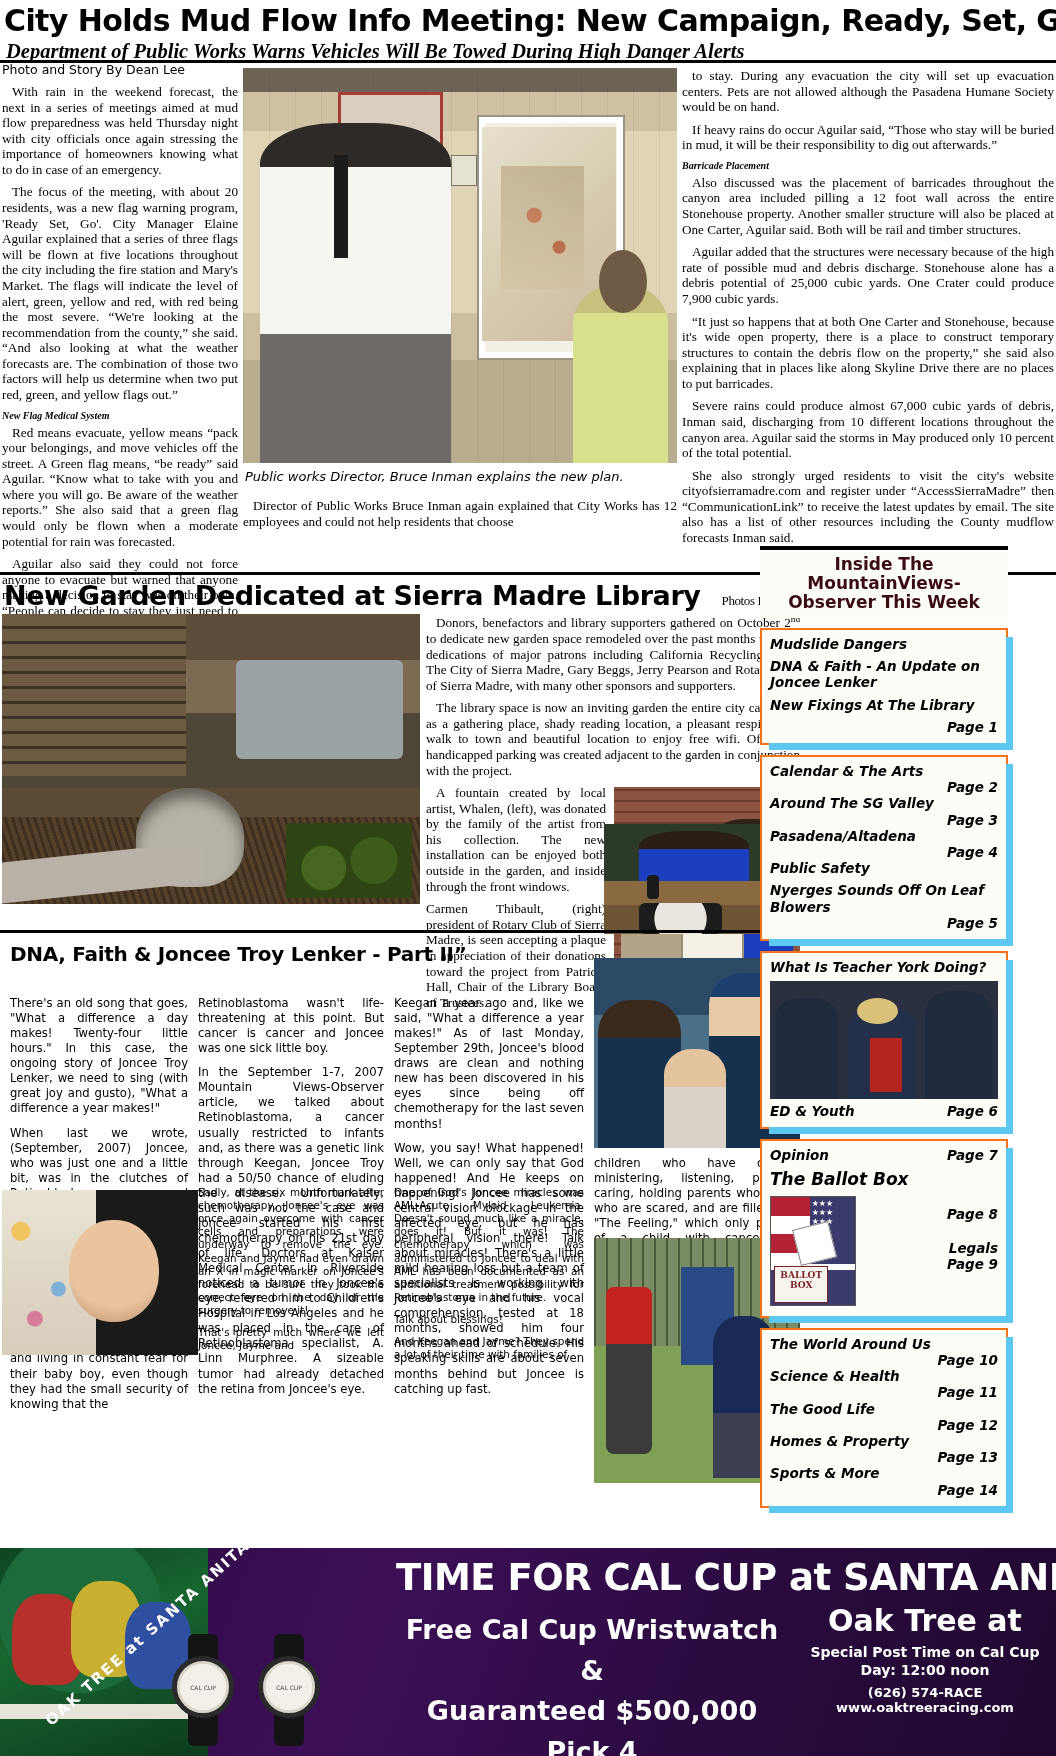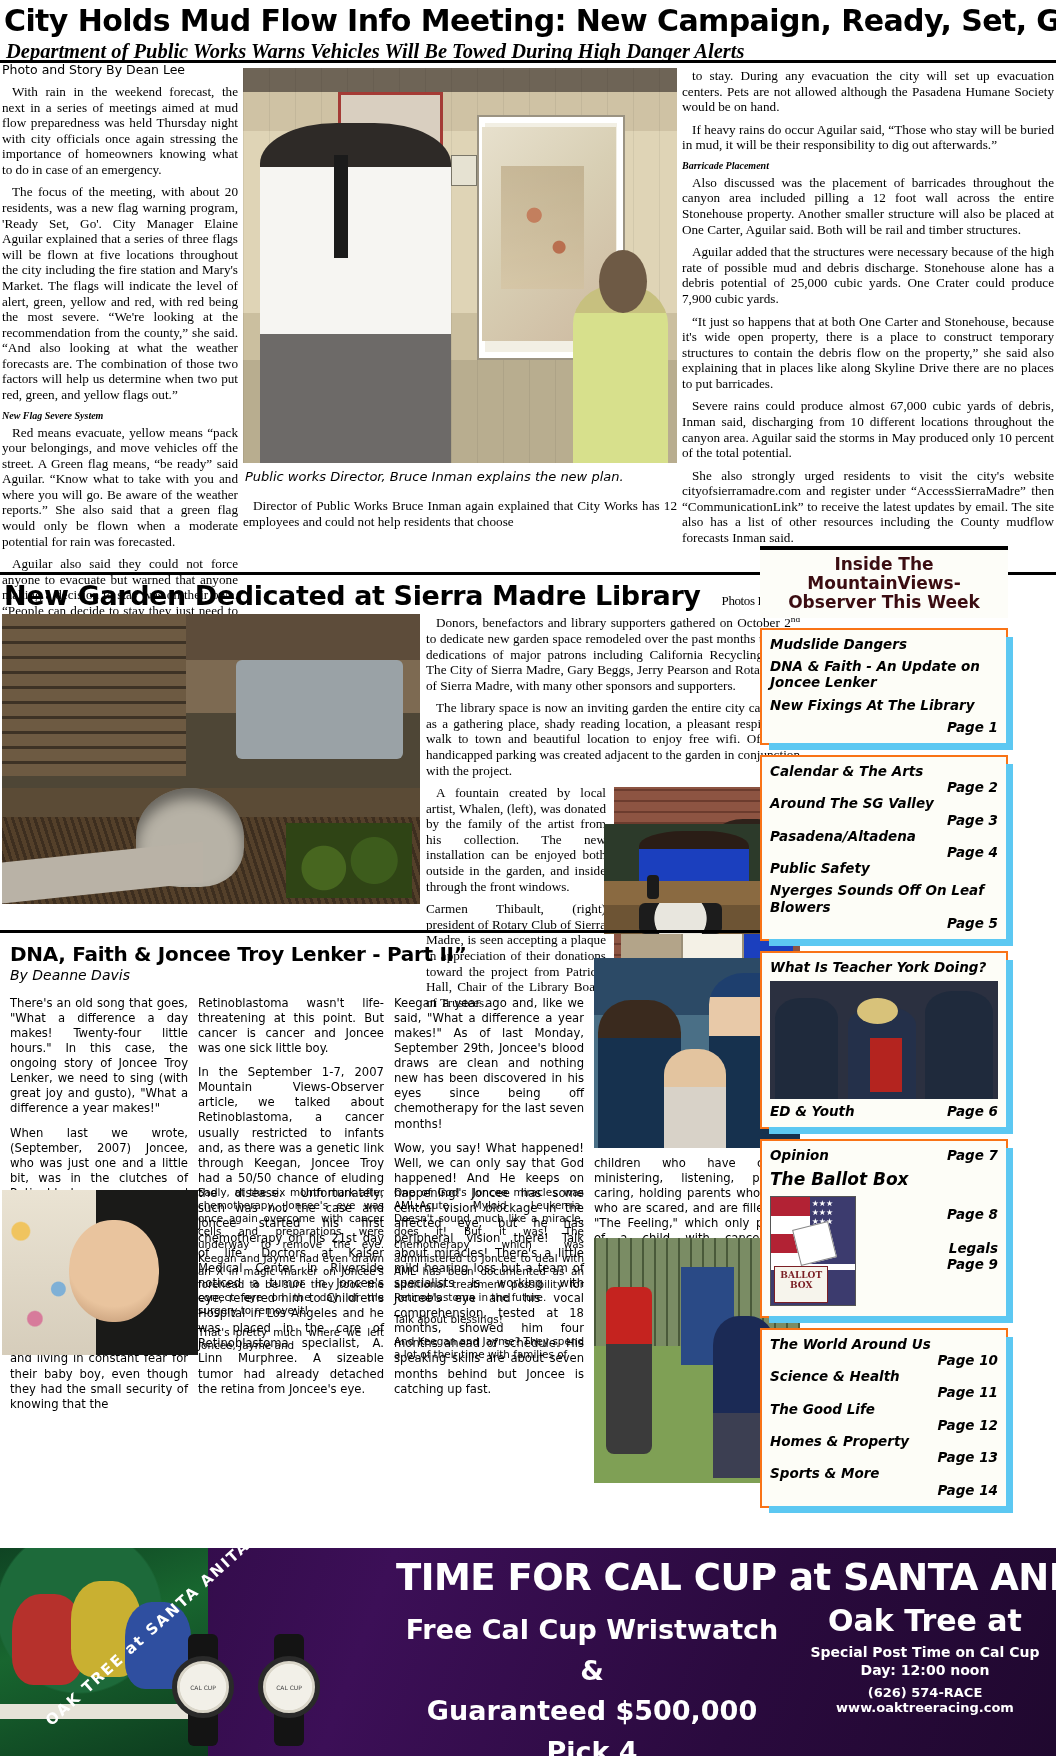--- a/index.html
+++ b/index.html
@@ -423,21 +423,21 @@
   <div class="rule-thick" style="position:absolute;left:0;top:60px;width:1056px;"></div>
 
   <div class="story1">
 
     <div class="s1-left">
       <div class="byline-sans">Photo and Story By Dean Lee</div>
       <div class="body-serif">
         <p>With rain in the weekend forecast, the next in a series of meetings aimed at mud flow preparedness was held Thursday night with city officials once again stressing the importance of homeowners knowing what to do in case of an emergency.</p>
         <p>The focus of the meeting, with about 20 residents, was a new flag warning program, 'Ready Set, Go'. City Manager Elaine Aguilar explained that a series of three flags will be flown at five locations throughout the city including the fire station and Mary's Market. The flags will indicate the level of alert, green, yellow and red, with red being the most severe.    “We're looking at the recommendation from the county,” she said. “And also looking at what the weather forecasts are. The combination of those two factors will help us determine when two put red, green, and yellow flags out.”</p>
       </div>
-      <div class="subhead-it">New Flag Severe System</div>
+      <div class="subhead-it">New Flag Medical System</div>
       <div class="body-serif">
         <p>Red means evacuate, yellow means “pack your belongings, and move vehicles off the street.  A Green flag means, “be ready” said Aguilar. “Know what to take with you and where you will go. Be aware of the weather reports.” She also said that a green flag would only be flown when a moderate potential for rain was forecasted.</p>
         <p>Aguilar also said they could not force anyone to evacuate but warned that anyone making a decision to stay was on their own. “People can decide to stay they just need to be prepared to be self sufficient for seven days and need to be safe,” she said explaining another broader plan, Ready for 7.</p>
       </div>
     </div>
 
     <div class="s1-mid">
       <div class="photo ph-meeting">
         <div class="wall"></div>
         <div class="board2"></div>
@@ -518,21 +518,20 @@
       <div class="desk"></div>
       <div class="mic"></div>
       <div class="seal"></div>
     </div>
   </div>
 
   <div class="rule-thick" style="position:absolute;left:0;top:930px;width:800px;"></div>
 
   <div class="story3">
     <div class="hl3">DNA, Faith &amp; Joncee Troy Lenker  -  Part II”</div>
-    <div class="by3">By Deanne Davis</div>
 
     <div style="position:absolute;left:10px;top:58px;width:178px;" class="body-sans">
       <p>There's an old song that goes, "What a difference a day makes!  Twenty-four little hours."  In this case, the ongoing story of Joncee Troy Lenker, we need to sing (with great joy and gusto), "What a difference a year makes!"</p>
       <p>When last we wrote, (September, 2007) Joncee, who was just one and a little bit, was in the clutches of Retinoblastoma and Leukemia. He and his parents, Keegan and Jayme, were trying to function in a new job, Junior &amp; Senior High Pastors at First Church of the Nazarene in Pasadena (that's that big one that looks like a space ship with a toaster on top on Sierra Madre Blvd. right outside Sierra Madre) and living in constant fear for their baby boy, even though they had the small security of knowing that the</p>
     </div>
 
     <div style="position:absolute;left:198px;top:58px;width:186px;" class="body-sans">
       <p>Retinoblastoma wasn't life-threatening at this point.  But cancer is cancer and Joncee was one sick little boy.</p>
       <p>In the September 1-7, 2007 Mountain Views-Observer article, we talked about Retinoblastoma, a cancer usually restricted to infants and, as there was a genetic link through Keegan, Joncee Troy had a 50/50 chance of eluding the disease.  Unfortunately, such was not the case and Joncee started his first chemotherapy on his 21st day of life.  Doctors at Kaiser Medical Center in Riverside noticed a tumor in Joncee's eye, referred him to Children's Hospital in Los Angeles and he was placed in the care of Retinoblastoma specialist, A. Linn Murphree.  A sizeable tumor had already detached the retina from Joncee's eye.</p>
     </div>

